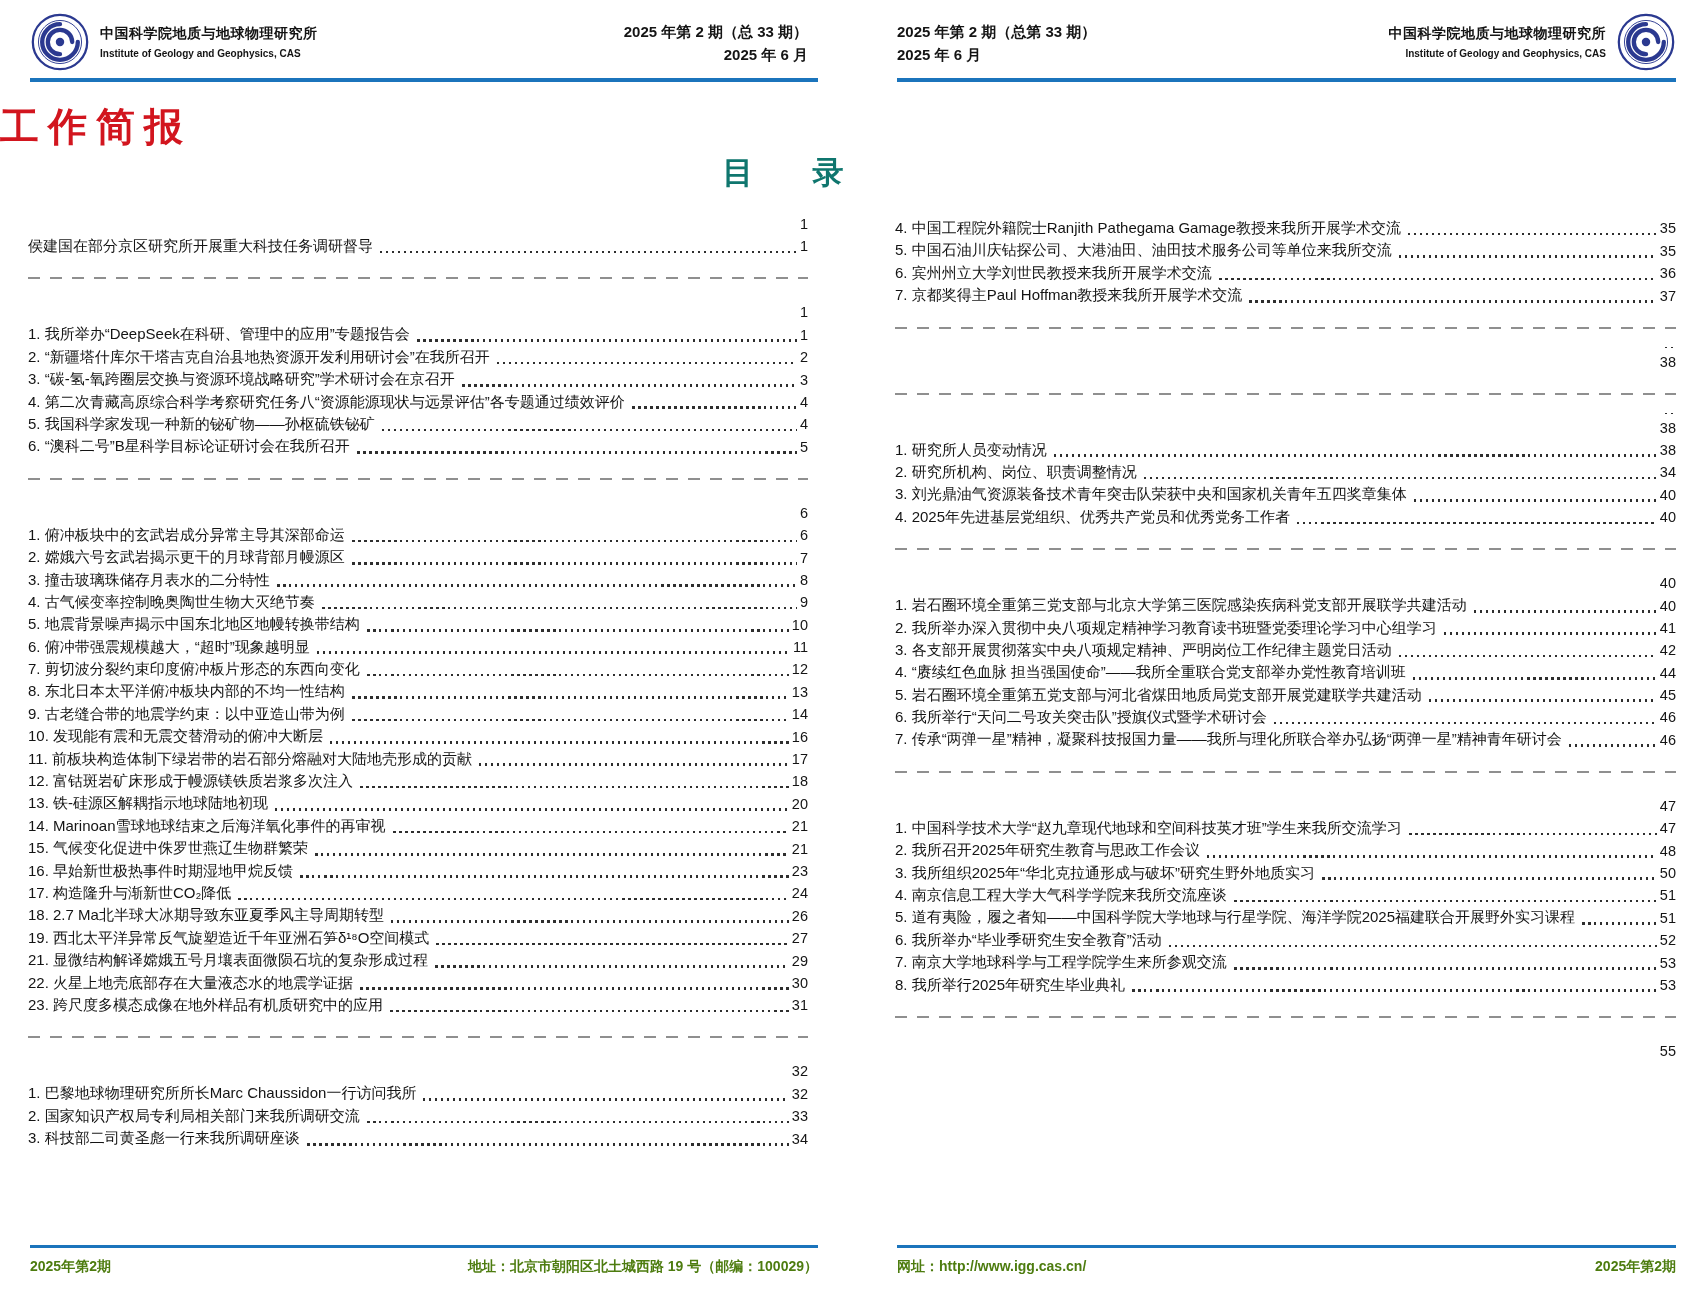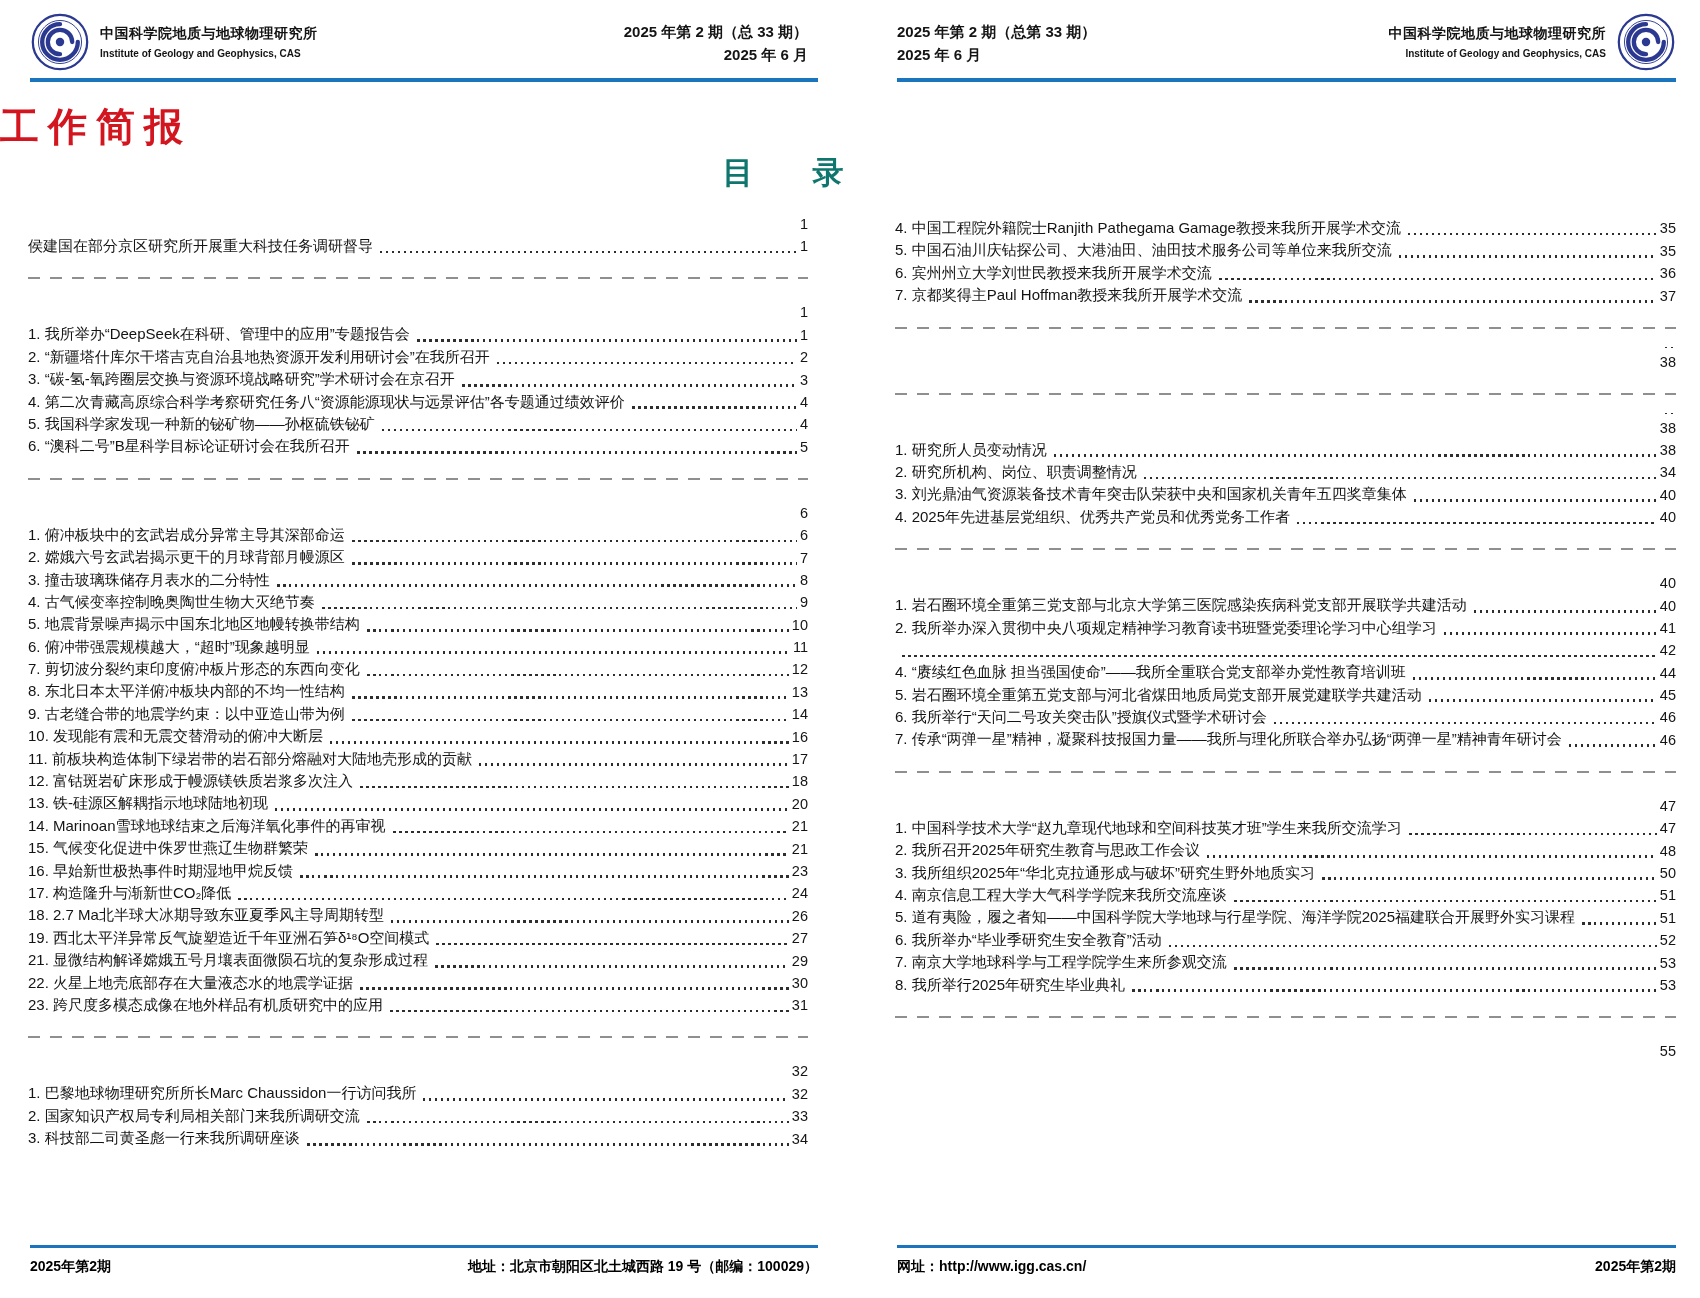--- a/index.html
+++ b/index.html
@@ -55,21 +55,21 @@
   .sep{
     height:2px;margin:20px 0 18px 0;
     background:repeating-linear-gradient(90deg,#8f8f8f 0 12px,transparent 12px 22px);
   }
   
   .f-rule{position:absolute;top:1245px;height:3px;background:var(--blue);}
   .f-rule-left{left:30px;width:788px;}
   .f-rule-right{left:897px;width:779px;}
   .footer{
     position:absolute;top:1258px;display:flex;justify-content:space-between;
-    font-size:14px;font-weight:bold;color:#000000;
+    font-size:14px;font-weight:bold;color:#4d7c0f;
   }
   .footer-left{left:30px;width:788px;}
   .footer-right{left:897px;width:779px;}
 </style>
 </head>
 <body>
 
 <div class="hdr hdr-left">
   <div class="orgbox">
     <svg class="logo" width="60" height="60" viewBox="0 0 64 64">
@@ -363,20 +363,21 @@
       <span class="lab">1. 岩石圈环境全重第三党支部与北京大学第三医院感染疾病科党支部开展联学共建活动</span>
       <span class="lead"></span>
       <span class="pg">40</span>
     </div>
     <div class="row item">
       <span class="lab">2. 我所举办深入贯彻中央八项规定精神学习教育读书班暨党委理论学习中心组学习</span>
       <span class="lead"></span>
       <span class="pg">41</span>
     </div>
     <div class="row item">
+      <span class="lab">3. 各支部开展贯彻落实中央八项规定精神、严明岗位工作纪律主题党日活动</span>
       <span class="lead"></span>
       <span class="pg">42</span>
     </div>
     <div class="row item">
       <span class="lab">4. “赓续红色血脉 担当强国使命”——我所全重联合党支部举办党性教育培训班</span>
       <span class="lead"></span>
       <span class="pg">44</span>
     </div>
     <div class="row item">
       <span class="lab">5. 岩石圈环境全重第五党支部与河北省煤田地质局党支部开展党建联学共建活动</span>

